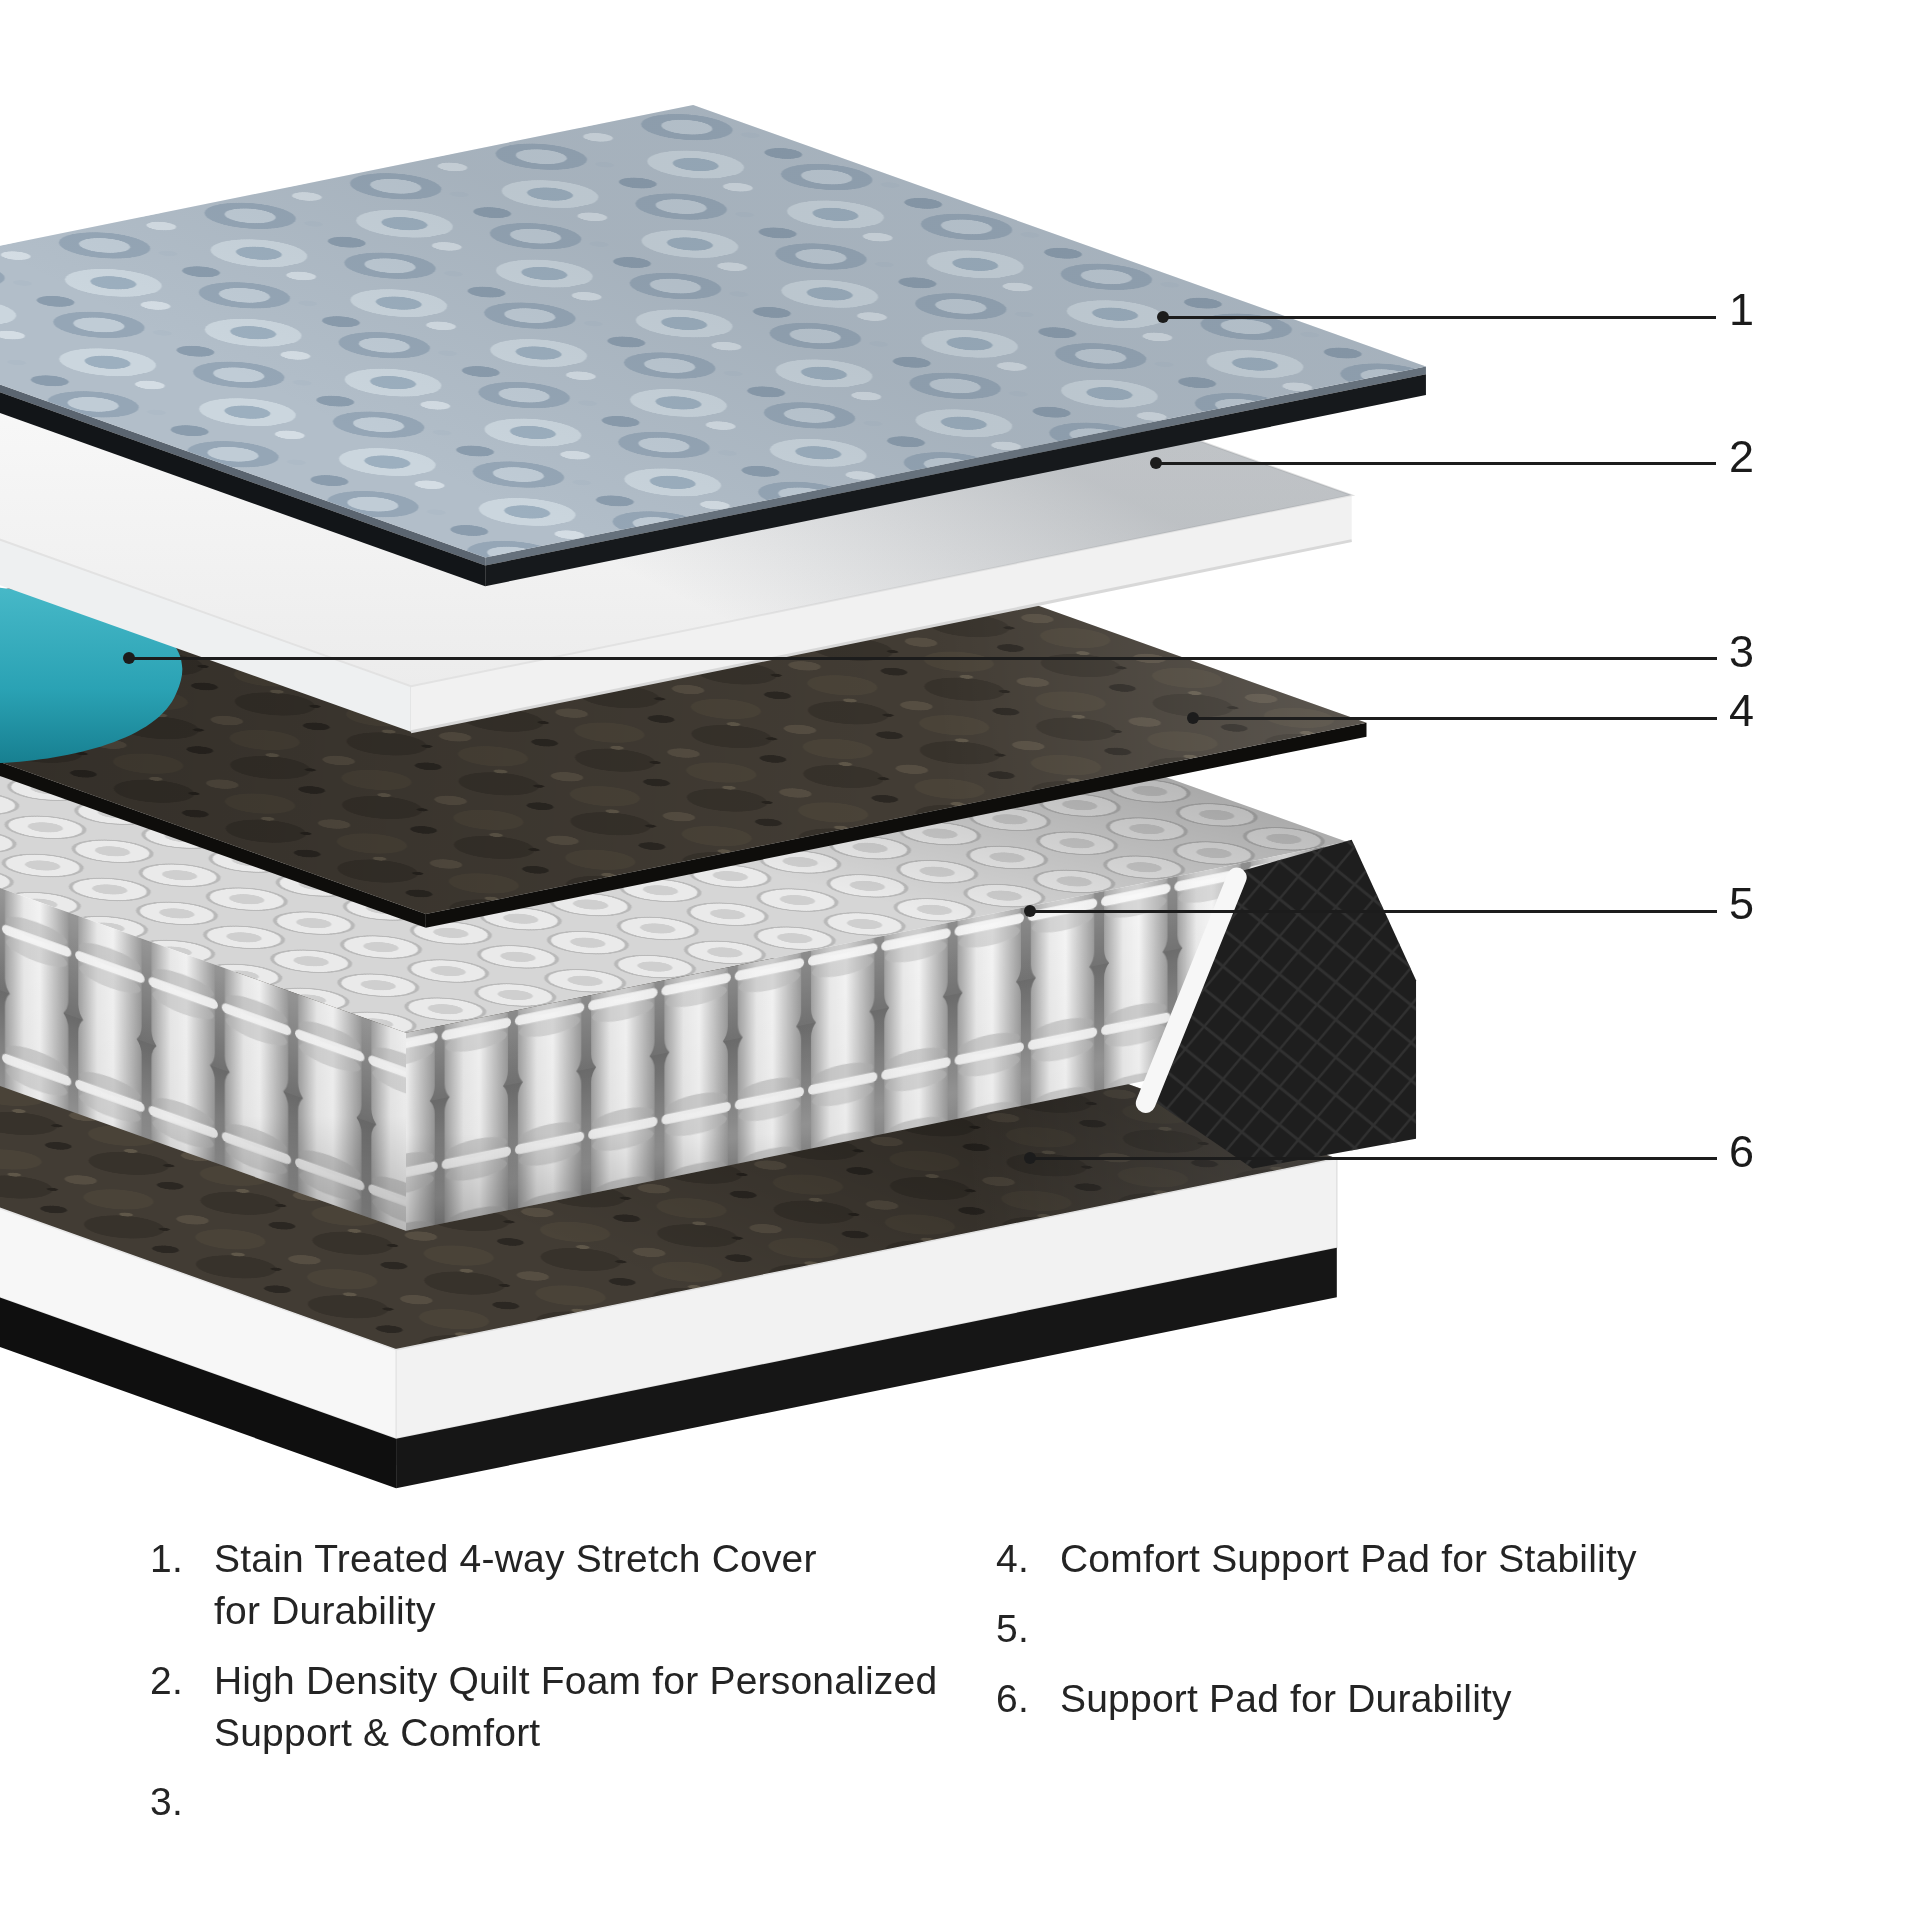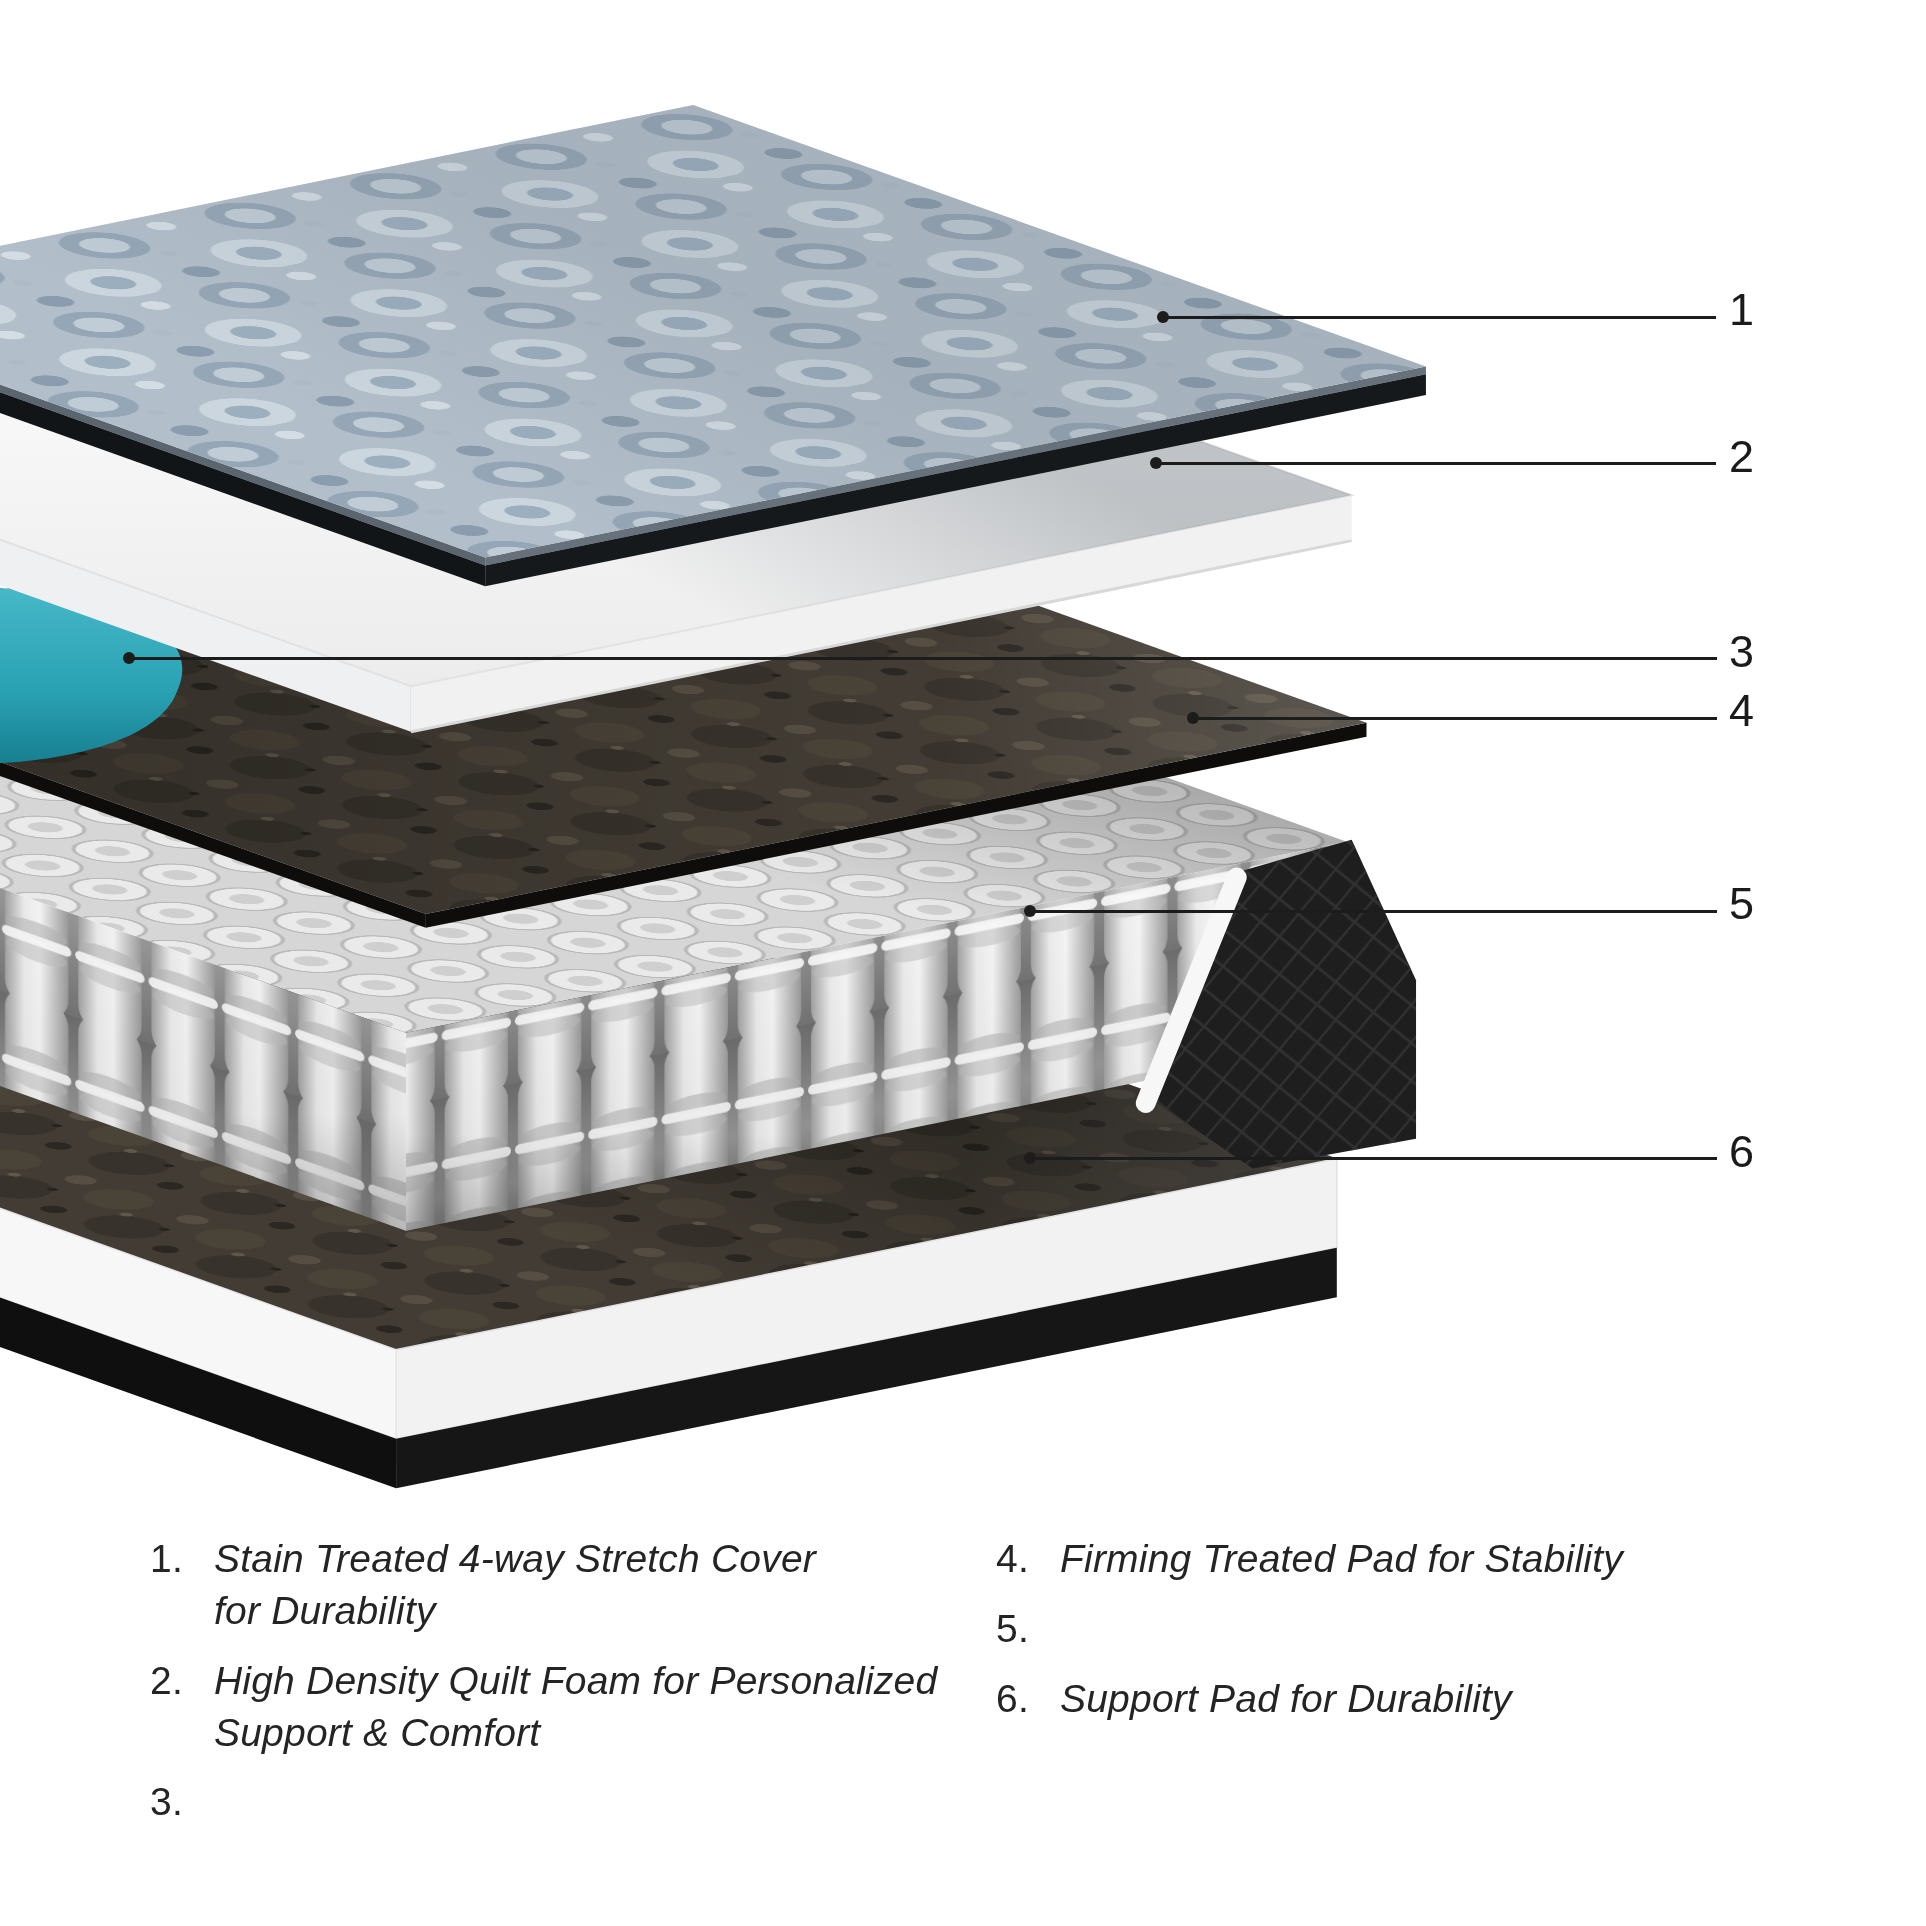--- a/index.html
+++ b/index.html
@@ -16,21 +16,21 @@
     color:#1b1b1b;font-weight:500;letter-spacing:1px;
   }
   .legend-col{position:absolute;top:1533px;}
   .col-left{left:150px;width:832px;}
   .col-right{left:996px;width:792px;}
   .legend-item{
     display:flex;align-items:flex-start;margin-bottom:18px;
     font-size:39px;line-height:1.33;color:#242424;font-weight:500;letter-spacing:0.2px;
   }
   .legend-num{flex:0 0 50px;margin-right:14px;text-align:left;}
-  .legend-text{white-space:pre-line;font-style:italic;}
+  .legend-text{white-space:pre-line;}
 </style>
 </head>
 <body>
 
 <div id="stage">
 
   <svg class="illustration" width="1927" height="1927" viewBox="0 0 1946 1946">
     <defs>
 
       <pattern id="quilt" width="150" height="150" patternUnits="userSpaceOnUse" patternTransform="matrix(0.9415,0.3359,-0.98,0.1991,700,106)">
@@ -246,21 +246,21 @@
 Support &amp; Comfort</span>
     </div>
     <div class="legend-item">
       <span class="legend-num">3.</span>
     </div>
   </div>
 
   <div class="legend-col col-right">
     <div class="legend-item">
       <span class="legend-num">4.</span>
-      <span class="legend-text">Firming Treated Pad for Stability</span>
+      <span class="legend-text">Comfort Support Pad for Stability</span>
     </div>
     <div class="legend-item">
       <span class="legend-num">5.</span>
     </div>
     <div class="legend-item">
       <span class="legend-num">6.</span>
       <span class="legend-text">Support Pad for Durability</span>
     </div>
   </div>
 

